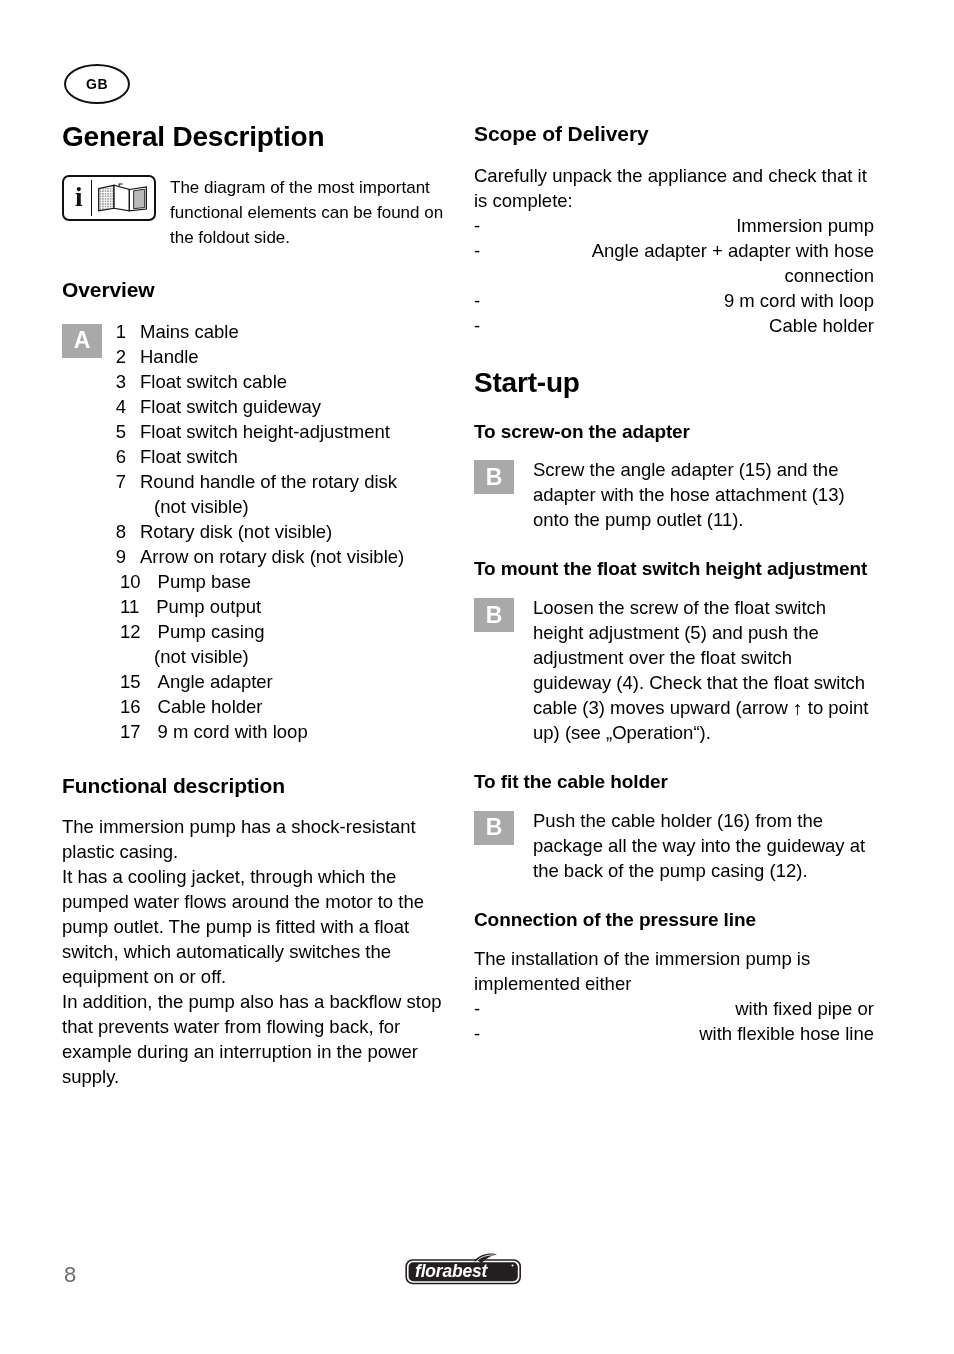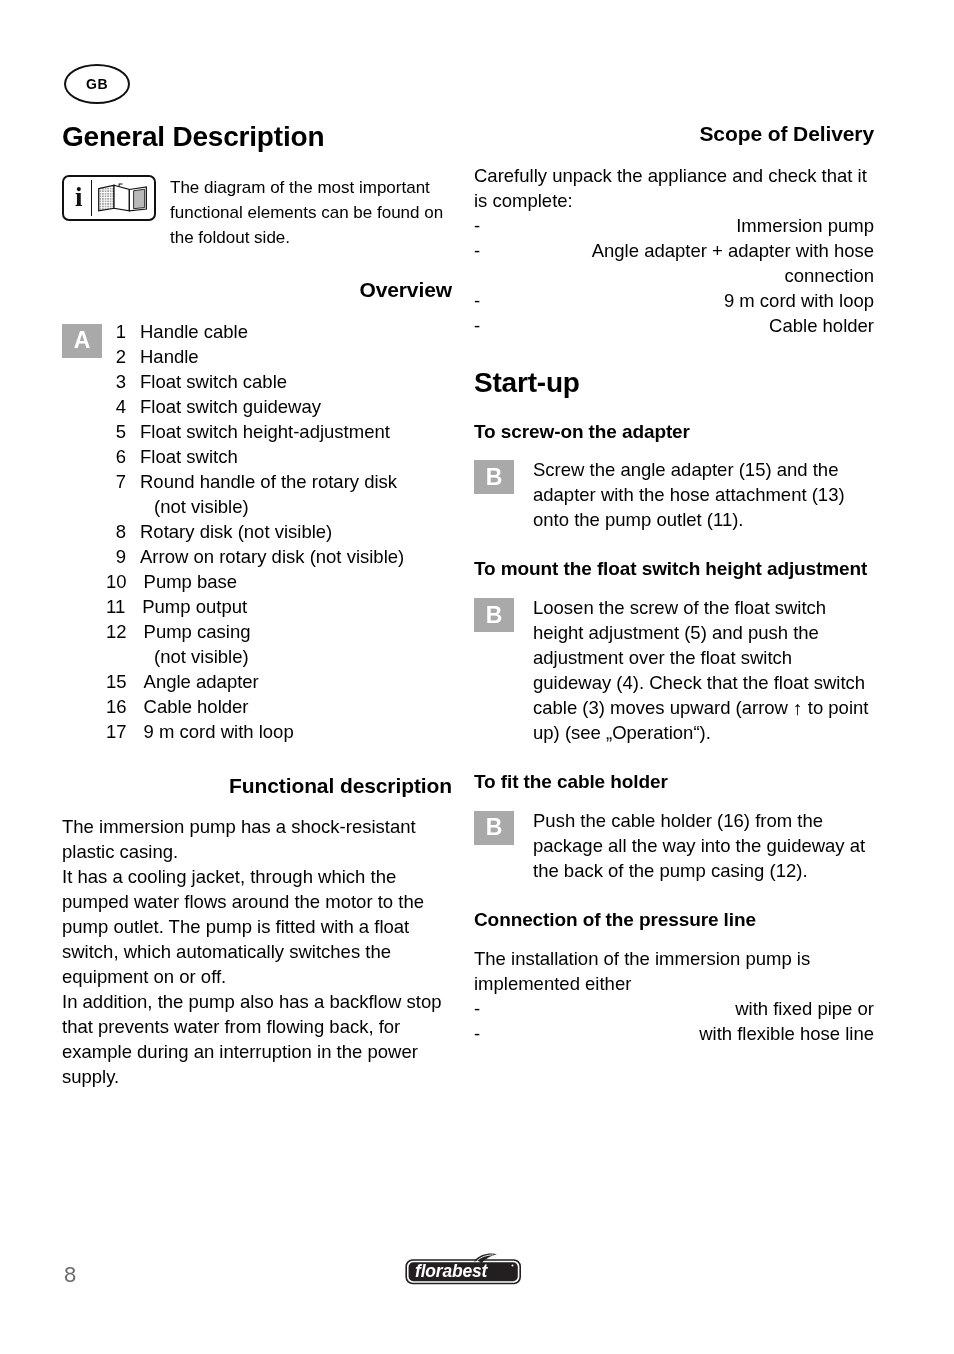--- a/index.html
+++ b/index.html
@@ -57,21 +57,20 @@
     margin: 0 0 22px 0;
     letter-spacing: -0.2px;
     line-height: 1.1;
   }
   h2.section {
     font-size: 21px;
     font-weight: bold;
     margin: 0 0 16px 0;
     letter-spacing: -0.1px;
     line-height: 1.18;
-    text-align: right;
   }
   h3.subsection {
     font-size: 19px;
     font-weight: bold;
     margin: 0 0 14px 0;
     letter-spacing: -0.1px;
     line-height: 1.2;
   }
 
   p.body, .body {
@@ -146,21 +145,21 @@
     font-size: 18.5px;
     line-height: 25px;
   }
   .ov-row { display: flex; }
   .ov-num {
     flex: 0 0 34px;
     text-align: right;
     padding-right: 14px;
     box-sizing: border-box;
   }
-  .ov-num.wide { padding-right: 17px; }
+  .ov-num.wide { padding-right: 17px; margin-left: 14px; }
   .ov-label { flex: 1 1 auto; }
   .ov-cont { padding-left: 48px; }
 
   
   .dash-list { font-size: 18.5px; line-height: 25px; }
   .dash-row { display: flex; }
   .dash-mark { flex: 0 0 34px; }
   .dash-text { flex: 1 1 auto; text-align: right; }
 
   
@@ -242,21 +241,21 @@
 
     <h2 class="section">Overview</h2>
 
     <div class="overview-wrap">
       <div class="overview-badge-col">
         <div class="ref-badge">A</div>
       </div>
       <div class="overview-list" id="overview-list">
           <div class="ov-row">
             <div class="ov-num">1</div>
-            <div class="ov-label">Handle cable</div>
+            <div class="ov-label">Mains cable</div>
           </div>
           <div class="ov-row">
             <div class="ov-num">2</div>
             <div class="ov-label">Handle</div>
           </div>
           <div class="ov-row">
             <div class="ov-num">3</div>
             <div class="ov-label">Float switch cable</div>
           </div>
           <div class="ov-row">

